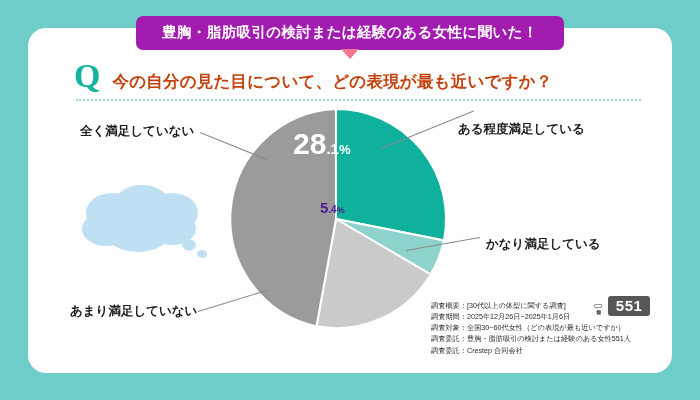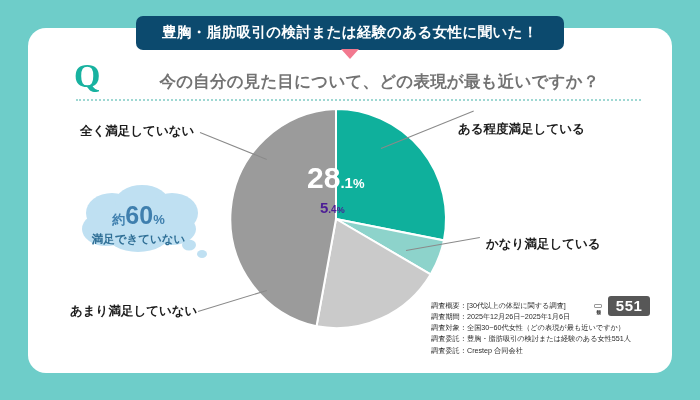--- a/index.html
+++ b/index.html
@@ -17,21 +17,21 @@
     border-radius: 18px;
   }
 
   
   .banner-wrap {
     position: absolute; left: 0; right: 0; top: -12px;
     display: flex; justify-content: center;
   }
   .banner {
     position: relative;
-    background: #0c4a6e;
+    background: #a21caf;
     color: #ffffff;
     font-size: 14.5px;
     font-weight: bold;
     letter-spacing: .4px;
     padding: 7px 26px 8px;
     border-radius: 7px;
     white-space: nowrap;
   }
   .banner::after {
     content: "";
@@ -50,26 +50,25 @@
     display: flex; align-items: baseline; gap: 12px;
   }
   .q-mark {
     color: #18b2a0;
     font-size: 34px;
     font-weight: bold;
     font-family: "Liberation Serif", "DejaVu Serif", serif;
     line-height: 1;
   }
   .q-text {
-    color: #737373;
+    color: #c2410c;
     font-size: 16.5px;
     font-weight: bold;
     letter-spacing: .2px;
     white-space: nowrap;
-    margin-left: 47px;
   }
   .dotted {
     position: absolute; left: 48px; top: 71px;
     width: 565px; height: 2px;
     border-bottom: 2px dotted #9fd8d3;
   }
 
   
   .chart-area { position: absolute; left: 0; top: 0; width: 644px; height: 345px; }
   .pie-svg { position: absolute; left: 193px; top: 76px; }
@@ -77,21 +76,21 @@
   .slice-label {
     position: absolute;
     font-weight: bold;
     line-height: 1;
     white-space: nowrap;
   }
   .slice-label .big { font-size: 30px; }
   .slice-label .small { font-size: 15px; }
   .slice-label .pct { font-size: 13px; }
 
-  .lbl-281 { left: 279px; top: 101px; color: #ffffff; margin-top: 34px; }
+  .lbl-281 { left: 265px; top: 101px; color: #ffffff; }
   .lbl-278 { left: 32px; top: 98px;  color: #ffffff; }
   .lbl-387 { left: 77px; top: 172px; color: #1d1d1d; }
   .lbl-387 .big { font-size: 30px; }
   .lbl-387 .small { font-size: 17px; }
   .lbl-387 .pct { font-size: 15px; }
   .lbl-54  { left: 292px; top: 172px; color: #4c1d95; }
   .lbl-54 .big { font-size: 15px; }
   .lbl-54 .small { font-size: 10px; }
   .lbl-54 .pct { font-size: 9px; }
 
@@ -202,24 +201,20 @@
           <ellipse cx="36" cy="30" rx="26" ry="20"></ellipse>
           <ellipse cx="66" cy="20" rx="27" ry="18"></ellipse>
           <ellipse cx="96" cy="30" rx="26" ry="20"></ellipse>
           <ellipse cx="30" cy="46" rx="24" ry="17"></ellipse>
           <ellipse cx="62" cy="50" rx="32" ry="19"></ellipse>
           <ellipse cx="96" cy="46" rx="24" ry="16"></ellipse>
           <ellipse cx="113" cy="62" rx="7" ry="5.5"></ellipse>
           <ellipse cx="126" cy="71" rx="5" ry="4"></ellipse>
         </g>
       </svg>
-      <div class="cloud-text">
-        <span class="t1"><span class="s">約</span><span class="b">60</span><span class="p">%</span></span>
-        <span class="t2">満足できていない</span>
-      </div>
     </div>
   </div>
 
   <div class="meta">
     <div>調査概要：[30代以上の体型に関する調査]</div>
     <div>調査期間：2025年12月26日~2025年1月6日</div>
     <div>調査対象：全国30~60代女性（どの表現が最も近いですか）</div>
     <div>調査委託：豊胸・脂肪吸引の検討または経験のある女性551人</div>
     <div>調査委託：Crestep 合同会社</div>
   </div>

